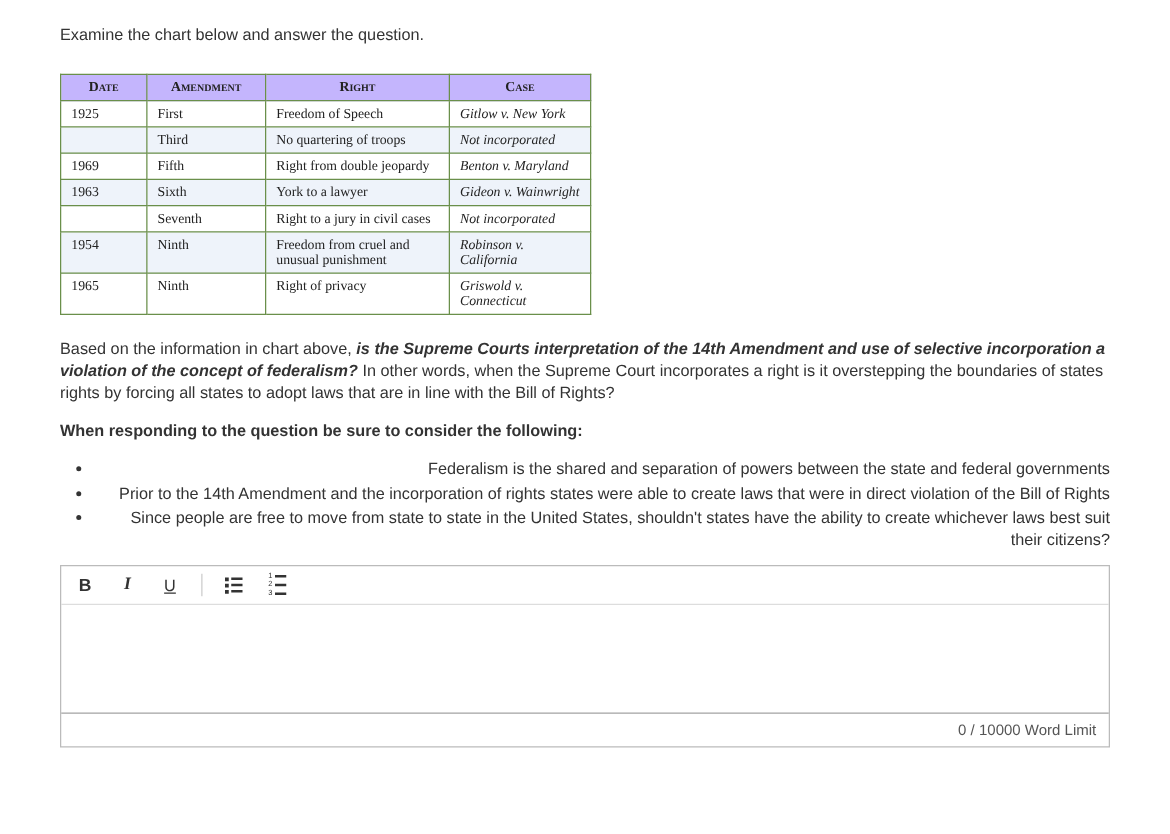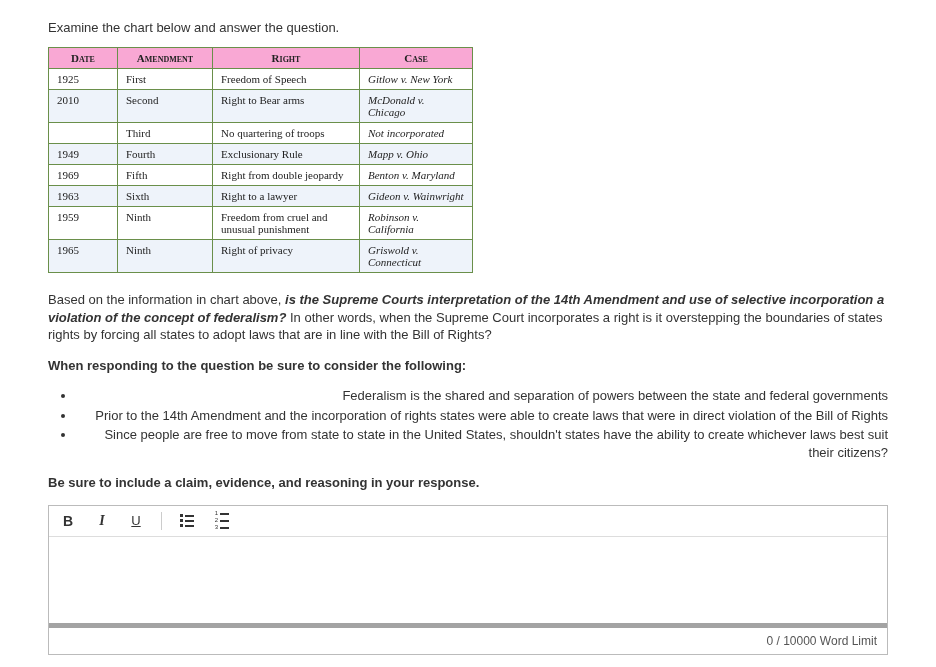--- a/index.html
+++ b/index.html
@@ -4,38 +4,38 @@
 <style>
   body {
     margin: 0;
     padding: 12px 48px;
     font-family: Arial, Helvetica, sans-serif;
     font-size: 13px;
     color: #333;
     background: #fff;
   }
   .intro {
-    margin: 8px 0 12px 0;
+    margin: 8px 0 24px 0;
   }
   .chart-table {
     border-collapse: collapse;
     font-family: Georgia, 'Times New Roman', serif;
     font-size: 11px;
     color: #222;
     margin-bottom: 18px;
   }
   .chart-table th,
   .chart-table td {
     border: 1px solid #6a8f4a;
     padding: 4px 8px;
     text-align: left;
     vertical-align: top;
   }
   .chart-table th {
-    background: #f9a8d4;
+    background: #c4b5fd;
     font-variant: small-caps;
     font-weight: bold;
     text-align: center;
   }
   .chart-table th:first-child { width: 52px; }
   .chart-table th:nth-child(2) { width: 78px; }
   .chart-table th:nth-child(3) { width: 130px; }
   .chart-table th:nth-child(4) { width: 96px; }
   .chart-table tbody tr:nth-child(even) td {
     background: #eef3fa;
@@ -112,21 +112,21 @@
   }
   .list-icon .line {
     width: 9px; height: 2px; background:#333;
   }
   .editor-area {
     min-height: 70px;
     padding: 8px;
     outline: none;
   }
   .editor-footer {
-    border-top: 5px solid #a3a3a3;
+    border-top: 1px solid #a3a3a3;
     text-align: right;
     padding: 6px 10px;
     font-size: 12px;
     color: #555;
   }
 </style>
 </head>
 <body>
 
 <p class="intro">Examine the chart below and answer the question.</p>
@@ -141,51 +141,45 @@
     </tr>
   </thead>
   <tbody id="chart-body">
       <tr>
         <td>1925</td>
         <td>First</td>
         <td>Freedom of Speech</td>
         <td class="case">Gitlow v. New York</td>
       </tr>
       <tr>
-        <td>2010</td>
-        <td>Second</td>
-        <td>Right to Bear arms</td>
-        <td class="case">McDonald v. Chicago</td>
-      </tr>
-      <tr>
         <td></td>
         <td>Third</td>
         <td>No quartering of troops</td>
         <td class="case">Not incorporated</td>
       </tr>
       <tr>
-        <td>1949</td>
-        <td>Fourth</td>
-        <td>Exclusionary Rule</td>
-        <td class="case">Mapp v. Ohio</td>
-      </tr>
-      <tr>
         <td>1969</td>
         <td>Fifth</td>
         <td>Right from double jeopardy</td>
         <td class="case">Benton v. Maryland</td>
       </tr>
       <tr>
         <td>1963</td>
         <td>Sixth</td>
-        <td>Right to a lawyer</td>
+        <td>York to a lawyer</td>
         <td class="case">Gideon v. Wainwright</td>
       </tr>
       <tr>
-        <td>1959</td>
+        <td></td>
+        <td>Seventh</td>
+        <td>Right to a jury in civil cases</td>
+        <td class="case">Not incorporated</td>
+      </tr>
+      <tr>
+        <td>1954</td>
         <td>Ninth</td>
         <td>Freedom from cruel and unusual punishment</td>
         <td class="case">Robinson v. California</td>
       </tr>
       <tr>
         <td>1965</td>
         <td>Ninth</td>
         <td>Right of privacy</td>
         <td class="case">Griswold v. Connecticut</td>
       </tr>
@@ -195,21 +189,20 @@
 <div class="prompt-block">
   <p>
     <span>Based on the information in chart above, </span><span class="italic">is the Supreme Courts interpretation of the 14th Amendment and use of selective incorporation a violation of the concept of federalism?</span><span> In other words, when the Supreme Court incorporates a right is it overstepping the boundaries of states rights by forcing all states to adopt laws that are in line with the Bill of Rights?</span>
   </p>
   <p class="bold">When responding to the question be sure to consider the following:</p>
   <ul class="bullet-list" id="bullets">
       <li>Federalism is the shared and separation of powers between the state and federal governments</li>
       <li>Prior to the 14th Amendment and the incorporation of rights states were able to create laws that were in direct violation of the Bill of Rights</li>
       <li>Since people are free to move from state to state in the United States, shouldn't states have the ability to create whichever laws best suit their citizens?</li>
     </ul>
-  <p class="bold">Be sure to include a claim, evidence, and reasoning in your response.</p>
 </div>
 
 <div class="editor-box">
   <div class="editor-toolbar">
     <span class="tb-btn tb-bold">B</span>
     <span class="tb-btn tb-italic">I</span>
     <span class="tb-btn tb-under">U</span>
     <span class="tb-divider"></span>
     <span class="tb-btn">
       <span class="list-icon">

